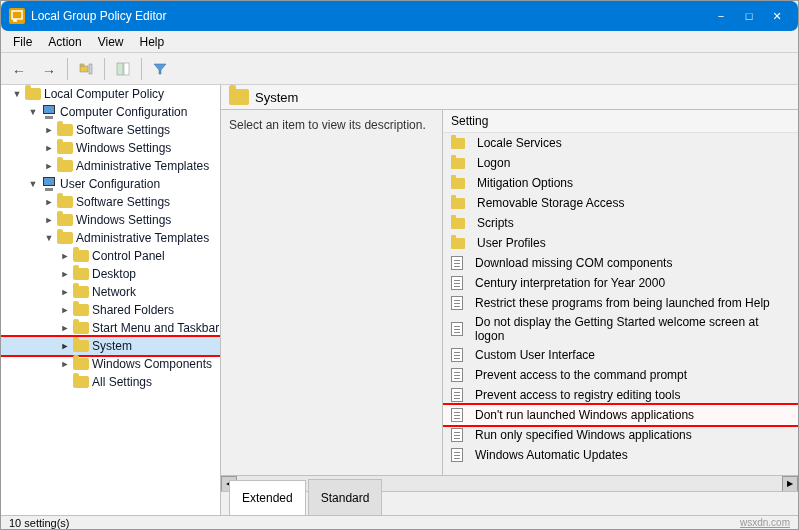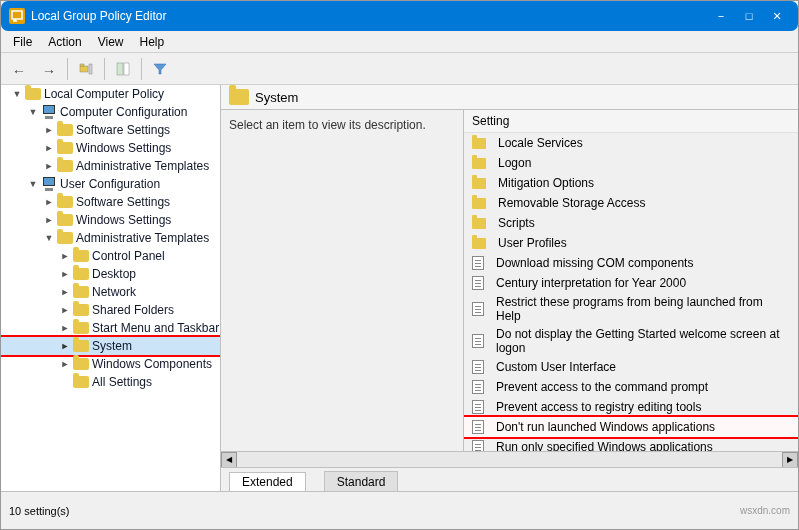--- a/index.html
+++ b/index.html
@@ -246,21 +246,21 @@
     }
 
     
     .content-panes {
       display: flex;
       flex: 1;
       overflow: hidden;
     }
 
     .description-pane {
-      width: 243px;
+      width: 222px;
       flex-shrink: 0;
       padding: 8px;
       font-size: 12px;
       color: #333;
       border-right: 1px solid #c0c0c0;
       overflow-y: auto;
     }
 
     .settings-pane {
       flex: 1;
@@ -339,21 +339,21 @@
     .settings-pane::-webkit-scrollbar-thumb { background: #c0c0c0; border: 2px solid #f0f0f0; }
 
     .tree-panel::-webkit-scrollbar { width: 12px; }
     .tree-panel::-webkit-scrollbar-track { background: #f0f0f0; }
     .tree-panel::-webkit-scrollbar-thumb { background: #c0c0c0; border: 2px solid #f0f0f0; }
 
     
     .status-bar {
       background: #f0f0f0;
       border-top: 1px solid #c0c0c0;
-      height: 38px;
+      height: 14px;
       display: flex;
       align-items: center;
       padding: 0 8px;
       flex-shrink: 0;
     }
     .status-text {
       font-size: 11px;
       color: #000;
     }
 
@@ -367,24 +367,24 @@
       padding-left: 8px;
       flex-shrink: 0;
     }
     .tab {
       padding: 2px 12px;
       border: 1px solid #c0c0c0;
       border-bottom: none;
       background: #e0e0e0;
       cursor: pointer;
       font-size: 12px;
-      height: 20px;
-      display: flex;
-      align-items: center;
-      margin-right: 18px;
+      height: 36px;
+      display: flex;
+      align-items: center;
+      margin-right: 2px;
     }
     .tab.active {
       background: white;
       border-bottom: 1px solid white;
       margin-bottom: -1px;
       z-index: 1;
     }
 
     
     .h-scroll-area {
@@ -718,16 +718,16 @@
         <div class="tab active">Extended</div>
         <div class="tab">Standard</div>
       </div>
 
     </div>
   </div>
 
   <div class="status-bar">
     <span class="status-text">10 setting(s)</span>
     <span style="flex:1;"></span>
-    <span style="font-size:10px;color:#999;">wsxdn.com</span>
+    <span style="font-size:10px;color:#999;text-decoration:underline;">wsxdn.com</span>
   </div>
 
 </div>
 
 </body></html>

